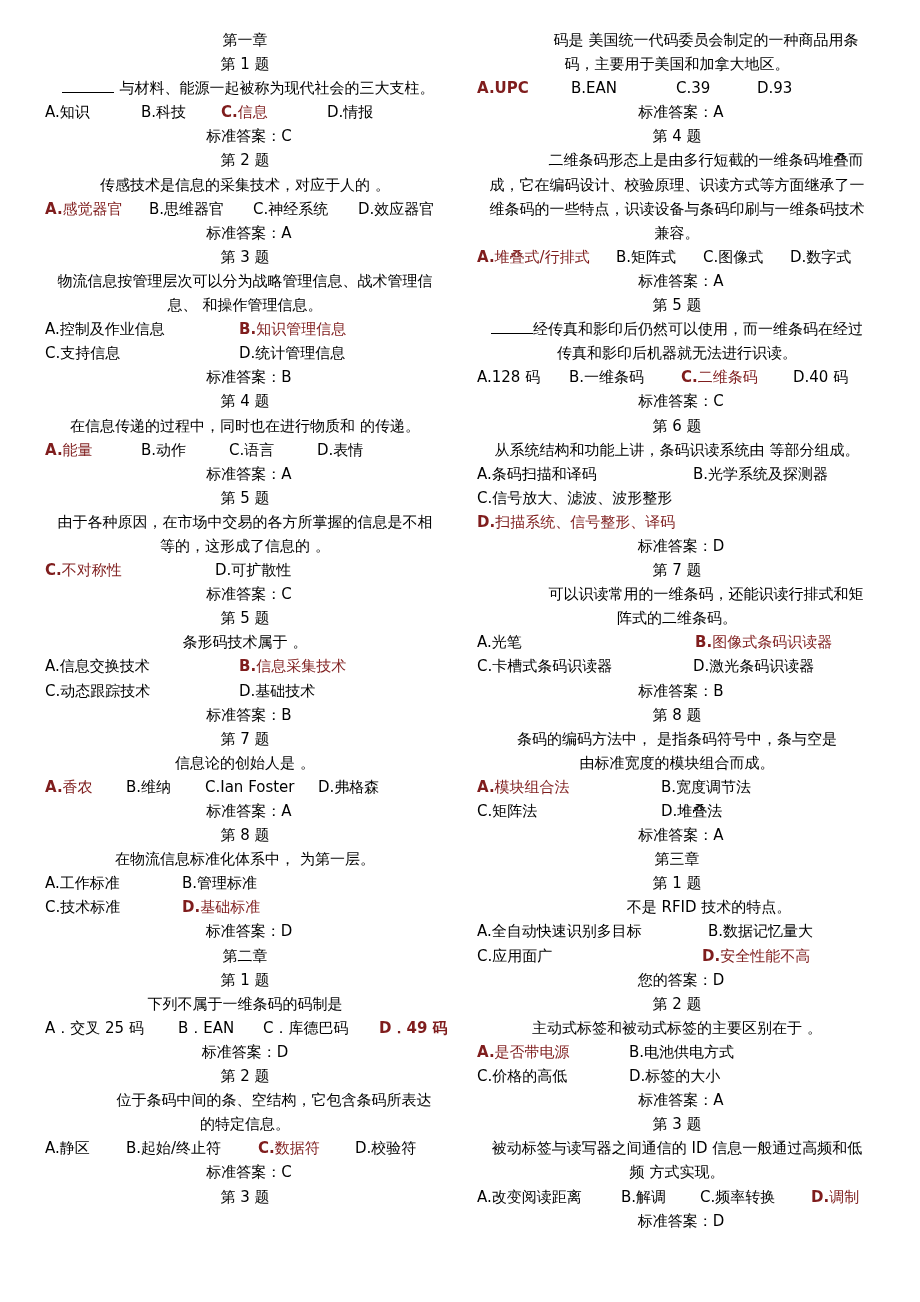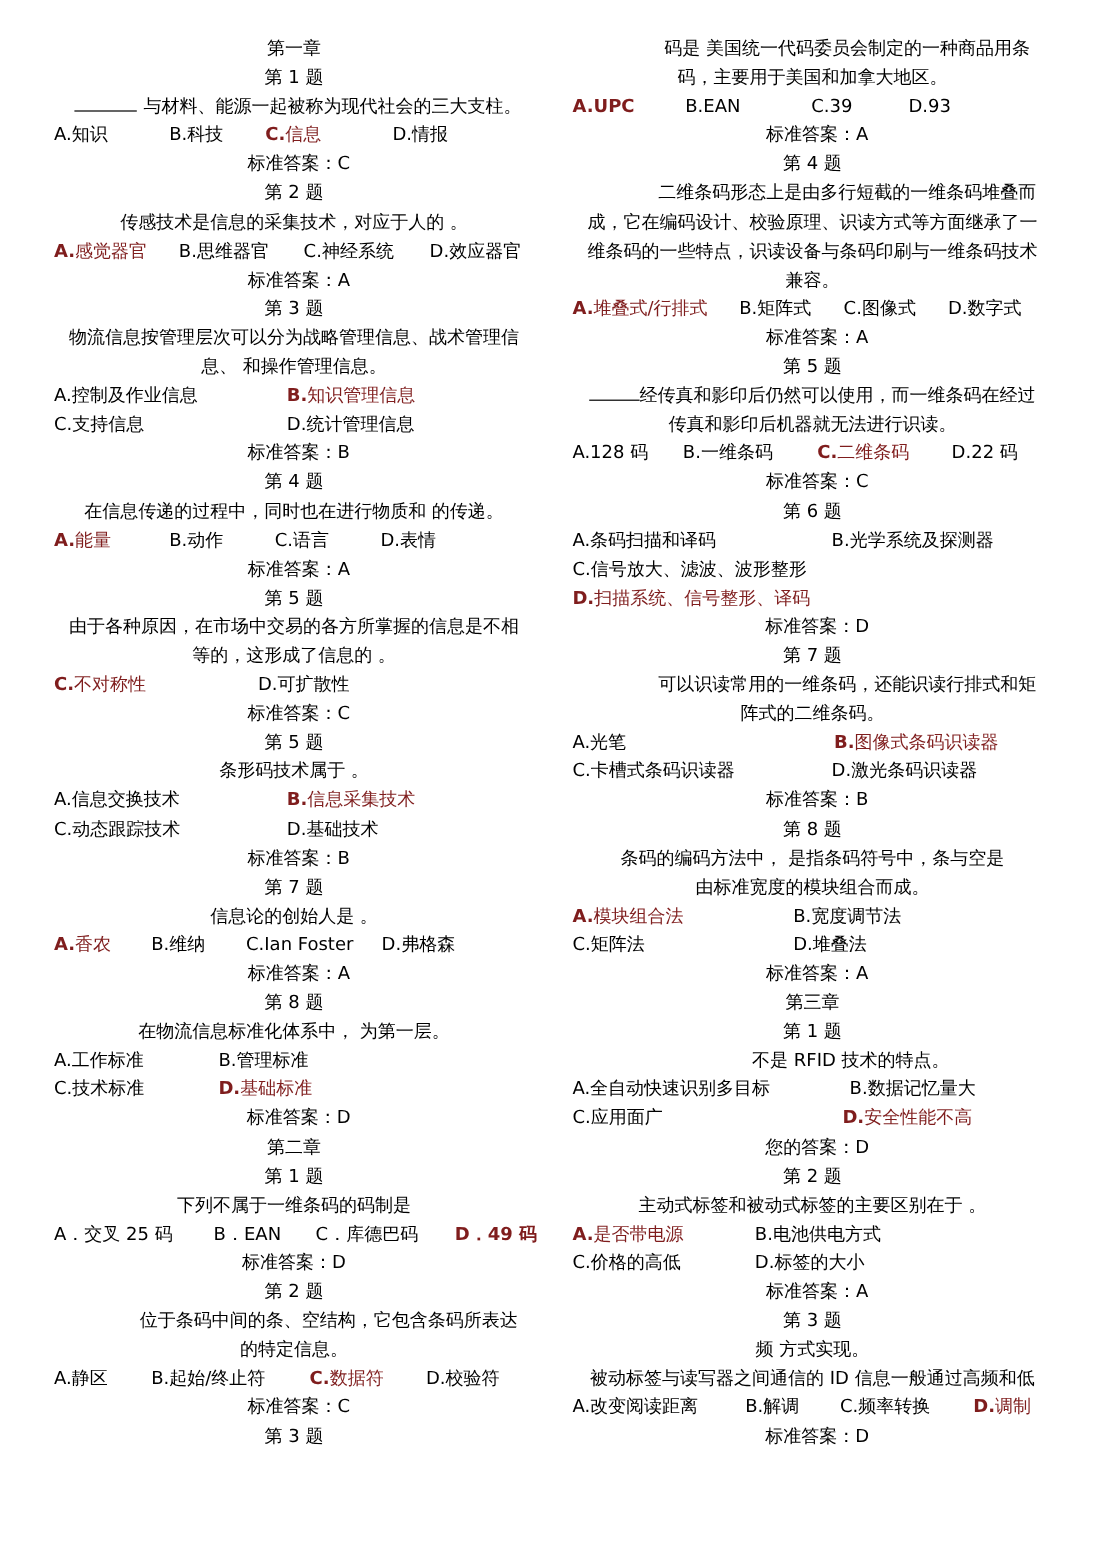--- a/index.html
+++ b/index.html
@@ -156,25 +156,26 @@
   </div>
   <div class="line ans">标准答案：A</div>
 
   <div class="line">第 5 题</div>
   <div class="line"><span class="blank" style="width:42px;"></span><span>经传真和影印后仍然可以使用，而一维条码在经过</span></div>
   <div class="line">传真和影印后机器就无法进行识读。</div>
   <div class="line opts">
     <span class="opt" style="left:0"><span class="letter">A.</span><span>128 码</span></span>
     <span class="opt" style="left:92px"><span class="letter">B.</span><span>一维条码</span></span>
     <span class="opt correct" style="left:204px"><span class="letter">C.</span><span>二维条码</span></span>
-    <span class="opt" style="left:316px"><span class="letter">D.</span><span>22 码</span></span>
+    <span class="opt" style="left:316px"><span class="letter">D.</span><span>40 码</span></span>
   </div>
   <div class="line ans">标准答案：C</div>
 
   <div class="line">第 6 题</div>
+  <div class="line">从系统结构和功能上讲，条码识读系统由     等部分组成。</div>
   <div class="line opts">
     <span class="opt" style="left:0"><span class="letter">A.</span><span>条码扫描和译码</span></span>
     <span class="opt" style="left:216px"><span class="letter">B.</span><span>光学系统及探测器</span></span>
   </div>
   <div class="line opts">
     <span class="opt" style="left:0"><span class="letter">C.</span><span>信号放大、滤波、波形整形</span></span>
   </div>
   <div class="line opts">
     <span class="opt correct" style="left:0"><span class="letter">D.</span><span>扫描系统、信号整形、译码</span></span>
   </div>
@@ -225,22 +226,22 @@
     <span class="opt correct" style="left:0"><span class="letter">A.</span><span>是否带电源</span></span>
     <span class="opt" style="left:152px"><span class="letter">B.</span><span>电池供电方式</span></span>
   </div>
   <div class="line opts">
     <span class="opt" style="left:0"><span class="letter">C.</span><span>价格的高低</span></span>
     <span class="opt" style="left:152px"><span class="letter">D.</span><span>标签的大小</span></span>
   </div>
   <div class="line ans">标准答案：A</div>
 
   <div class="line">第 3 题</div>
+  <div class="line">被动标签与读写器之间通信的 ID 信息一般通过高频和低</div>
   <div class="line">频           方式实现。</div>
-  <div class="line">被动标签与读写器之间通信的 ID 信息一般通过高频和低</div>
   <div class="line opts">
     <span class="opt" style="left:0"><span class="letter">A.</span><span>改变阅读距离</span></span>
     <span class="opt" style="left:144px"><span class="letter">B.</span><span>解调</span></span>
     <span class="opt" style="left:223px"><span class="letter">C.</span><span>频率转换</span></span>
     <span class="opt correct" style="left:334px"><span class="letter">D.</span><span>调制</span></span>
   </div>
   <div class="line ans">标准答案：D</div>
 </div>
 
 </body></html>

